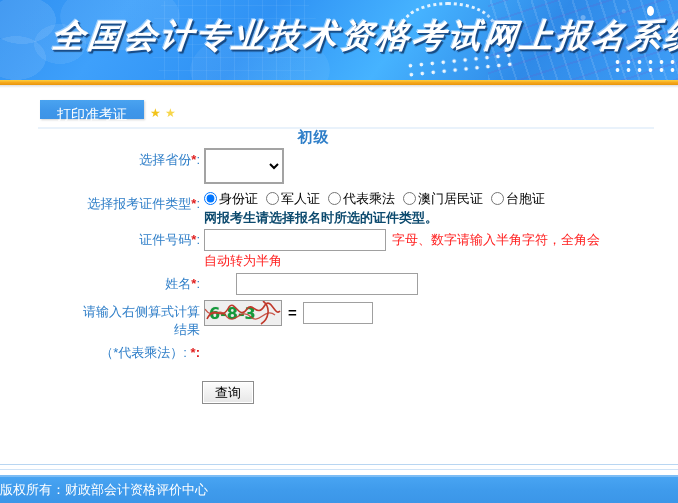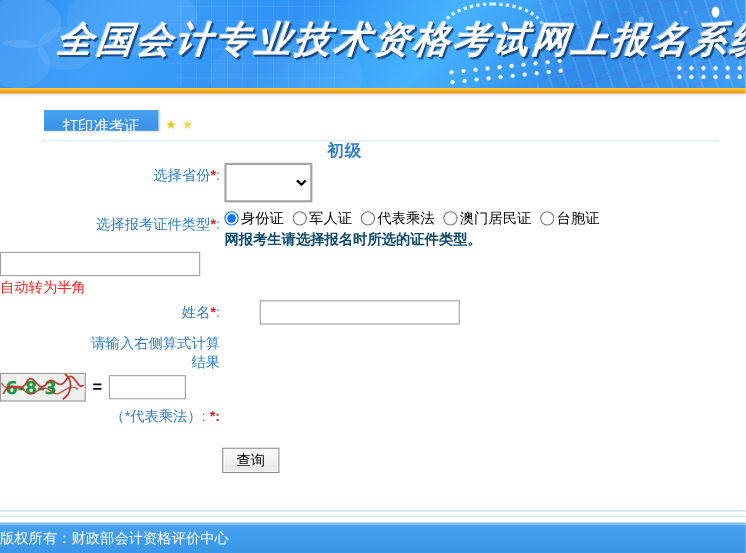--- a/index.html
+++ b/index.html
@@ -390,34 +390,35 @@
       <div class="lbl two-line" style="padding-top:6px;"><span>选择报考证件类型</span><span class="req">*</span><span>:</span></div>
       <div class="fld">
         <div class="radios">
           <label><input type="radio" name="idtype" checked="" style=""><span>身份证</span></label><label><input type="radio" name="idtype" style=""><span>军人证</span></label><label><input type="radio" name="idtype" style=""><span>代表乘法</span></label><label><input type="radio" name="idtype" style=""><span>澳门居民证</span></label><label><input type="radio" name="idtype" style=""><span>台胞证</span></label>
         </div>
         <div class="warn-red">网报考生请选择报名时所选的证件类型。</div>
       </div>
     </div>
 
     <div class="row" style="margin-top:2px;">
+      <div class="lbl"><span>证件号码</span><span class="req">*</span><span>:</span></div>
       <div class="fld">
-        <input type="text" class="text-input id-input" value="" style="">
+        <input type="text" class="text-input id-input" value="" style=""><span class="hint-red">字母、数字请输入半角字符，全角会</span>
         <div class="hint-red-2">自动转为半角</div>
       </div>
     </div>
 
     <div class="row" style="margin-top:2px;gap:32px;">
       <div class="lbl"><span>姓名</span><span class="req">*</span><span>:</span></div>
       <div class="fld">
         <input type="text" class="text-input name-input" value="" style="">
       </div>
     </div>
 
-    <div class="row" style="margin-top:4px;flex-direction:column;">
+    <div class="row" style="margin-top:4px;">
       <div class="lbl two-line">
         <div>请输入右侧算式计算</div>
         <div>结果</div>
       </div>
       <div class="fld">
         <span class="captcha-wrap">
           <span class="captcha-img">
             <span class="expr">6-8-3</span>
             <svg class="squiggle" viewBox="0 0 76 24">
               <path d="M2 18 C10 2, 16 22, 24 6 C30 -2, 34 20, 42 8 C48 0, 52 18, 60 4 C66 -4, 70 16, 75 10" fill="none" stroke="#c0392b" stroke-width="1.6"></path>

